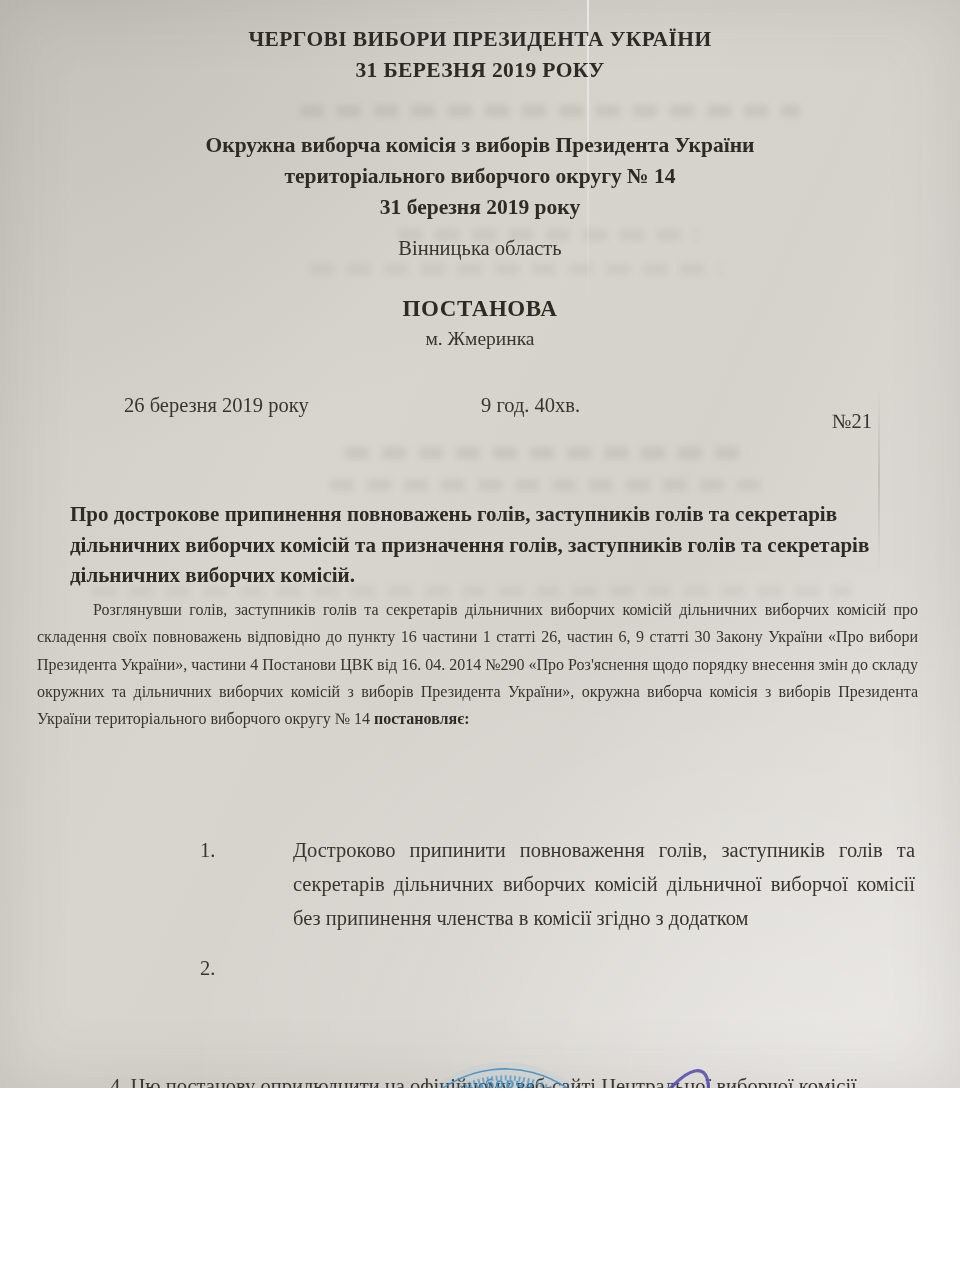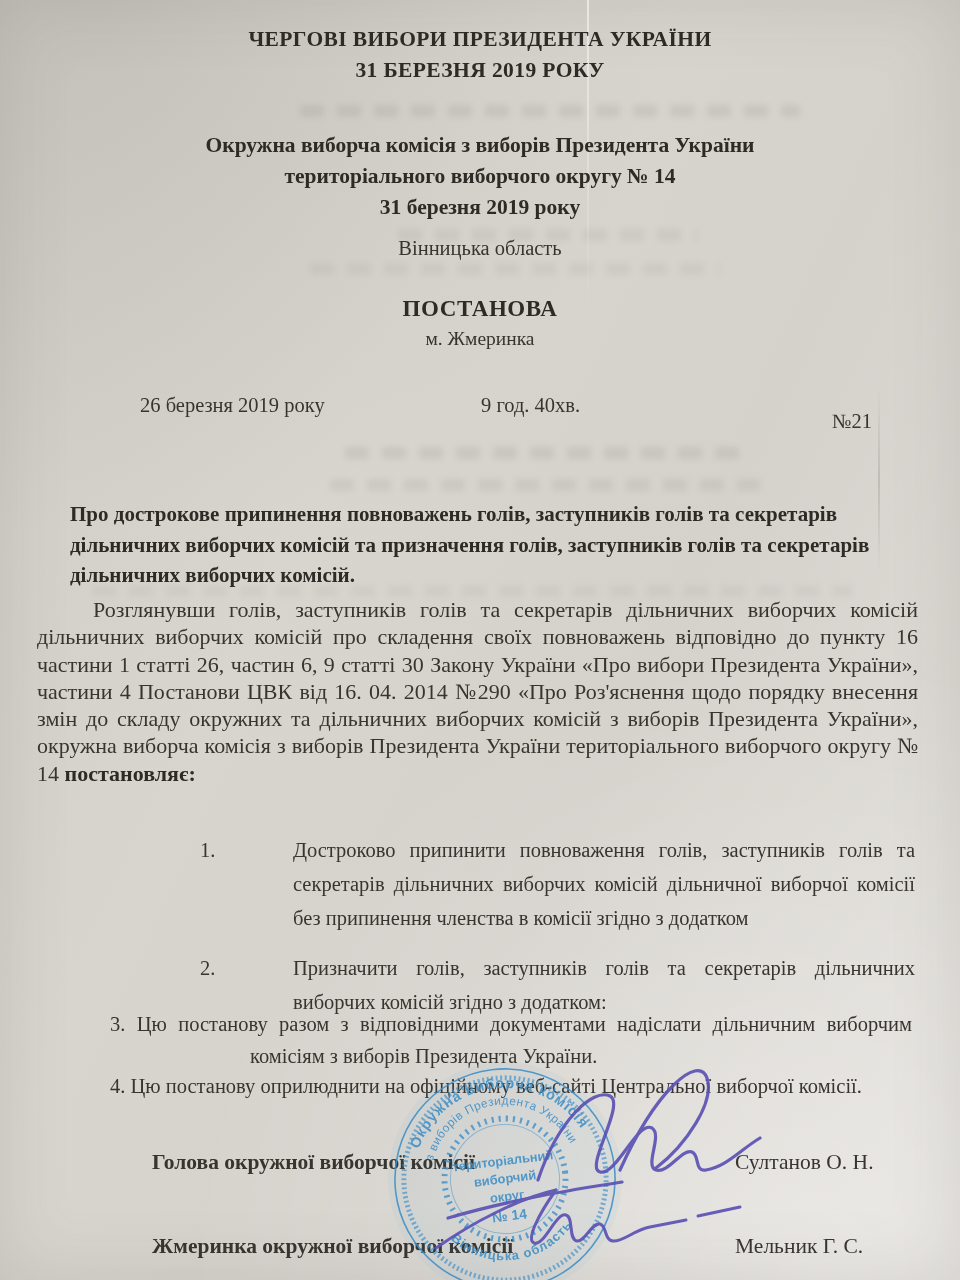--- a/index.html
+++ b/index.html
@@ -1,45 +1,45 @@
 <!DOCTYPE html>
 <html><head>
 <meta charset="utf-8">
 <style>
   html,body{margin:0;padding:0;}
   .paper{
     position:relative;
-    width:960px;height:1280px;
+    width:960px;height:1088px;
     overflow:hidden;
     font-family:"Liberation Serif","DejaVu Serif",serif;
     color:#38342f;
     background:
       radial-gradient(120% 90% at 85% 100%, rgba(255,255,255,.35) 0%, rgba(255,255,255,0) 55%),
       radial-gradient(100% 70% at 10% 0%, rgba(120,115,108,.14) 0%, rgba(120,115,108,0) 60%),
       linear-gradient(115deg,#cfccc6 0%,#d8d5cf 35%,#d5d2cc 62%,#e2e0db 100%);
     box-shadow: inset 0 0 70px rgba(95,90,82,.16);
   }
   .abs{position:absolute;}
   .ctr{left:0;right:0;text-align:center;}
   .b{font-weight:bold;color:#2e2b27;}
   
   .hdr{top:24px;font-size:21.5px;line-height:31px;letter-spacing:.4px;}
   .commission{top:130px;font-size:21.5px;line-height:31px;}
   .region{top:237px;font-size:20.5px;}
   .doctype{top:296px;font-size:23px;letter-spacing:.6px;}
   .place{top:328px;font-size:19.5px;}
   
   .daterow{top:394px;left:0;right:0;height:28px;font-size:20.5px;}
-  .d-date{position:absolute;left:140px;}
+  .d-date{position:absolute;left:124px;}
   .d-time{position:absolute;left:481px;}
   .d-num{position:absolute;left:832px;margin-top:16px;}
   
   .title{top:499px;left:70px;right:60px;text-align:left;font-size:21px;line-height:30.5px;}
   
-  .body-par{top:596px;left:37px;right:42px;font-size:22px;line-height:27.3px;
+  .body-par{top:596px;left:37px;right:42px;font-size:16px;line-height:27.3px;
             text-align:justify;text-indent:56px;}
   
   .item12{left:293px;right:45px;font-size:20.5px;line-height:34px;text-align:justify;}
   .item12 .num{position:absolute;}
   .num1{left:-93px;}
   .item34{left:110px;right:48px;font-size:20.5px;line-height:32px;text-align:justify;
           padding-left:0;text-indent:0;}
   .item34 .wrapin{display:block;padding-left:140px;text-indent:-140px;}
   .i1{top:833px;}
   .i2{top:951px;}
@@ -108,24 +108,20 @@
   <div class="abs title b">Про дострокове припинення повноважень голів, заступників голів та секретарів дільничних виборчих комісій та призначення голів, заступників голів та секретарів дільничних виборчих комісій.</div>
 
   <div class="abs body-par"><span>Розглянувши голів, заступників голів та секретарів дільничних виборчих комісій дільничних виборчих комісій про складення своїх повноважень відповідно до пункту 16 частини 1 статті 26, частин 6, 9 статті 30 Закону України «Про вибори Президента України», частини 4 Постанови ЦВК від 16. 04. 2014 №290 «Про Роз'яснення щодо порядку внесення змін до складу окружних та дільничних виборчих комісій з виборів Президента України», окружна виборча комісія з виборів Президента України територіального виборчого округу № 14 </span><span class="b">постановляє:</span></div>
 
   <div class="abs item12 i1">
     <span class="num num1">1.</span>
     <span>Достроково припинити повноваження голів, заступників голів та секретарів дільничних виборчих комісій дільничної виборчої комісії без припинення членства в комісії згідно з додатком</span>
   </div>
   <div class="abs item12 i2">
     <span class="num num1">2.</span>
-    <span>Призначити голів, заступників голів та секретарів дільничних виборчих комісій згідно з додатком:</span>
-  </div>
-  <div class="abs item34 i3">
-    <span class="wrapin"><span>3.</span> <span>Цю постанову разом з відповідними документами надіслати дільничним виборчим комісіям з виборів Президента України.</span></span>
   </div>
   <div class="abs item34 i4">
     <span class="wrapin"><span>4.</span> <span>Цю постанову оприлюднити на офіційному веб-сайті Центральної виборчої комісії.</span></span>
   </div>
 
   <div class="abs sigrow s1">
     <span class="role">Голова окружної виборчої комісії</span>
     <span class="nm">Султанов О. Н.</span>
   </div>
   <div class="abs sigrow s2">

